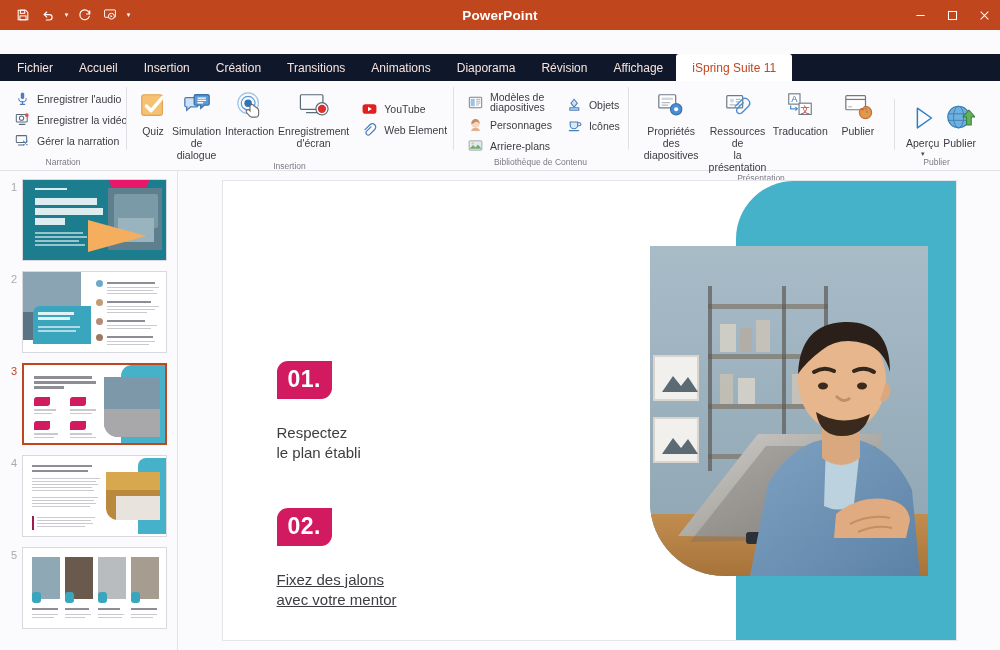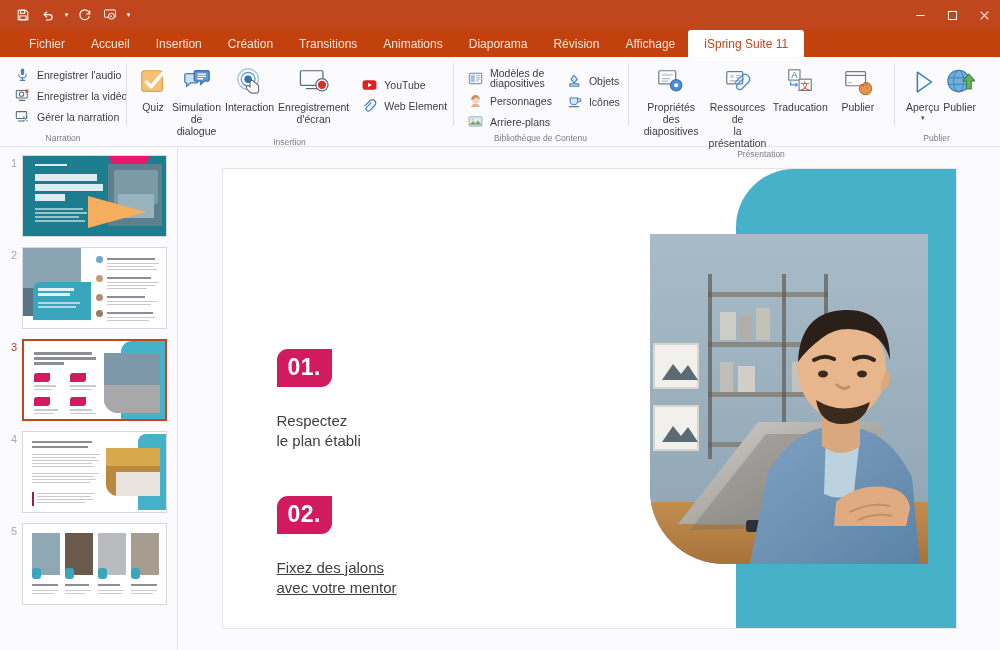--- a/index.html
+++ b/index.html
@@ -42,24 +42,25 @@
     margin-left: auto; display: flex; height: 30px;
   }
   .winbtn {
     width: 32px; height: 30px; display: flex; align-items: center; justify-content: center;
     color: #fff;
   }
   .winbtn svg { display:block; }
 
   
   .tabstrip {
-    height: 27px; background: #c2410c;
+    height: 27px; background: #0f172a;
     display: flex; align-items: flex-end;
-    padding-left: 16px; flex: 0 0 27px;
+    padding-left: 4px; flex: 0 0 27px;
     position: relative;
+    margin-top: 24px;
   }
   .tab {
     height: 27px; padding: 0 13px;
     display: flex; align-items: center;
     color: #f7e4dd; font-size: 12px;
     white-space: nowrap;
   }
   .tab.active {
     background: #ffffff; color: #c0461e; font-weight: normal;
     border-radius: 3px 3px 0 0;
@@ -207,20 +208,21 @@
       </div>
       <div class="qat-btn">
         <svg width="14" height="14" viewBox="0 0 16 16" fill="none" stroke="#fff" stroke-width="1.1">
           <rect x="1.8" y="2.2" width="12.4" height="8.4" rx="0.6"></rect>
           <circle cx="9.6" cy="9.4" r="3.4" fill="#c0461e"></circle>
           <path d="M8.6 7.9l2.3 1.5-2.3 1.5z" fill="#fff" stroke="none"></path>
         </svg>
       </div>
       <div class="qat-caret">▾</div>
     </div>
+    <div class="app-title">PowerPoint</div>
     <div class="winbtns">
       <div class="winbtn">
         <svg width="11" height="11" viewBox="0 0 12 12" stroke="#fff" stroke-width="1.1">
             <path d="M1.5 6h9"></path>
           </svg>
       </div>
       <div class="winbtn">
         <svg width="11" height="11" viewBox="0 0 12 12" fill="none" stroke="#fff" stroke-width="1.1">
             <rect x="1.6" y="1.6" width="8.8" height="8.8"></rect>
           </svg>
@@ -466,21 +468,21 @@
               <circle cx="24.4" cy="19" r="1" fill="#3f8fd0" stroke="none"></circle>
               <circle cx="25.6" cy="22.3" r="1" fill="#4fa85a" stroke="none"></circle>
             </svg>
           </span>
           <span class="lbl">Publier</span>
         </div>
       </div>
       <div class="rgroup-label">Présentation</div>
     </div>
 
-    <div class="rgroup" style="width:85px;">
+    <div class="rgroup" style="width:85px;margin-top:12px;">
       <div class="rgroup-body">
         <div class="bigbtn">
           <span class="ic">
             <svg width="30" height="30" viewBox="0 0 32 32" fill="none">
               <path d="M10 5.5 25 16 10 26.5z" stroke="#2f7fc4" stroke-width="1.6" stroke-linejoin="round"></path>
             </svg>
           </span>
           <span class="lbl">Aperçu</span>
           <span class="caret">▾</span>
         </div>

